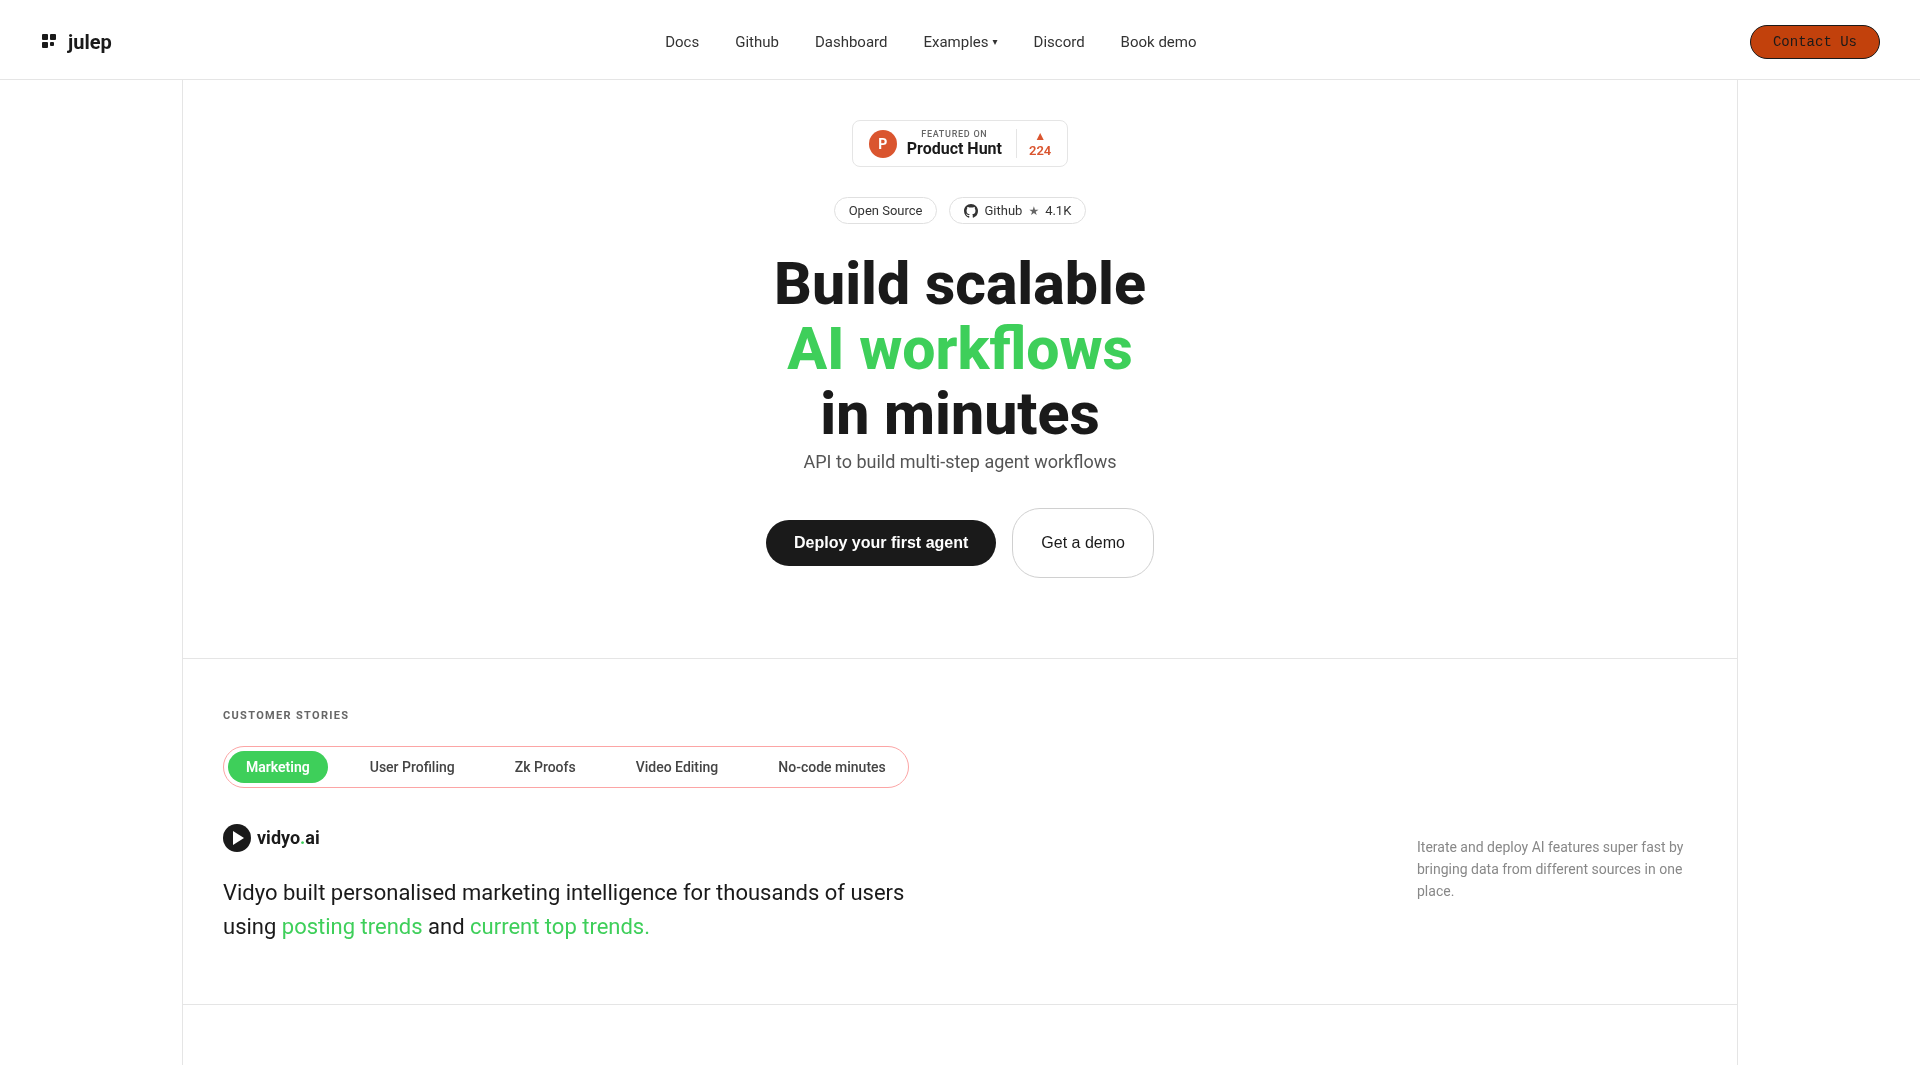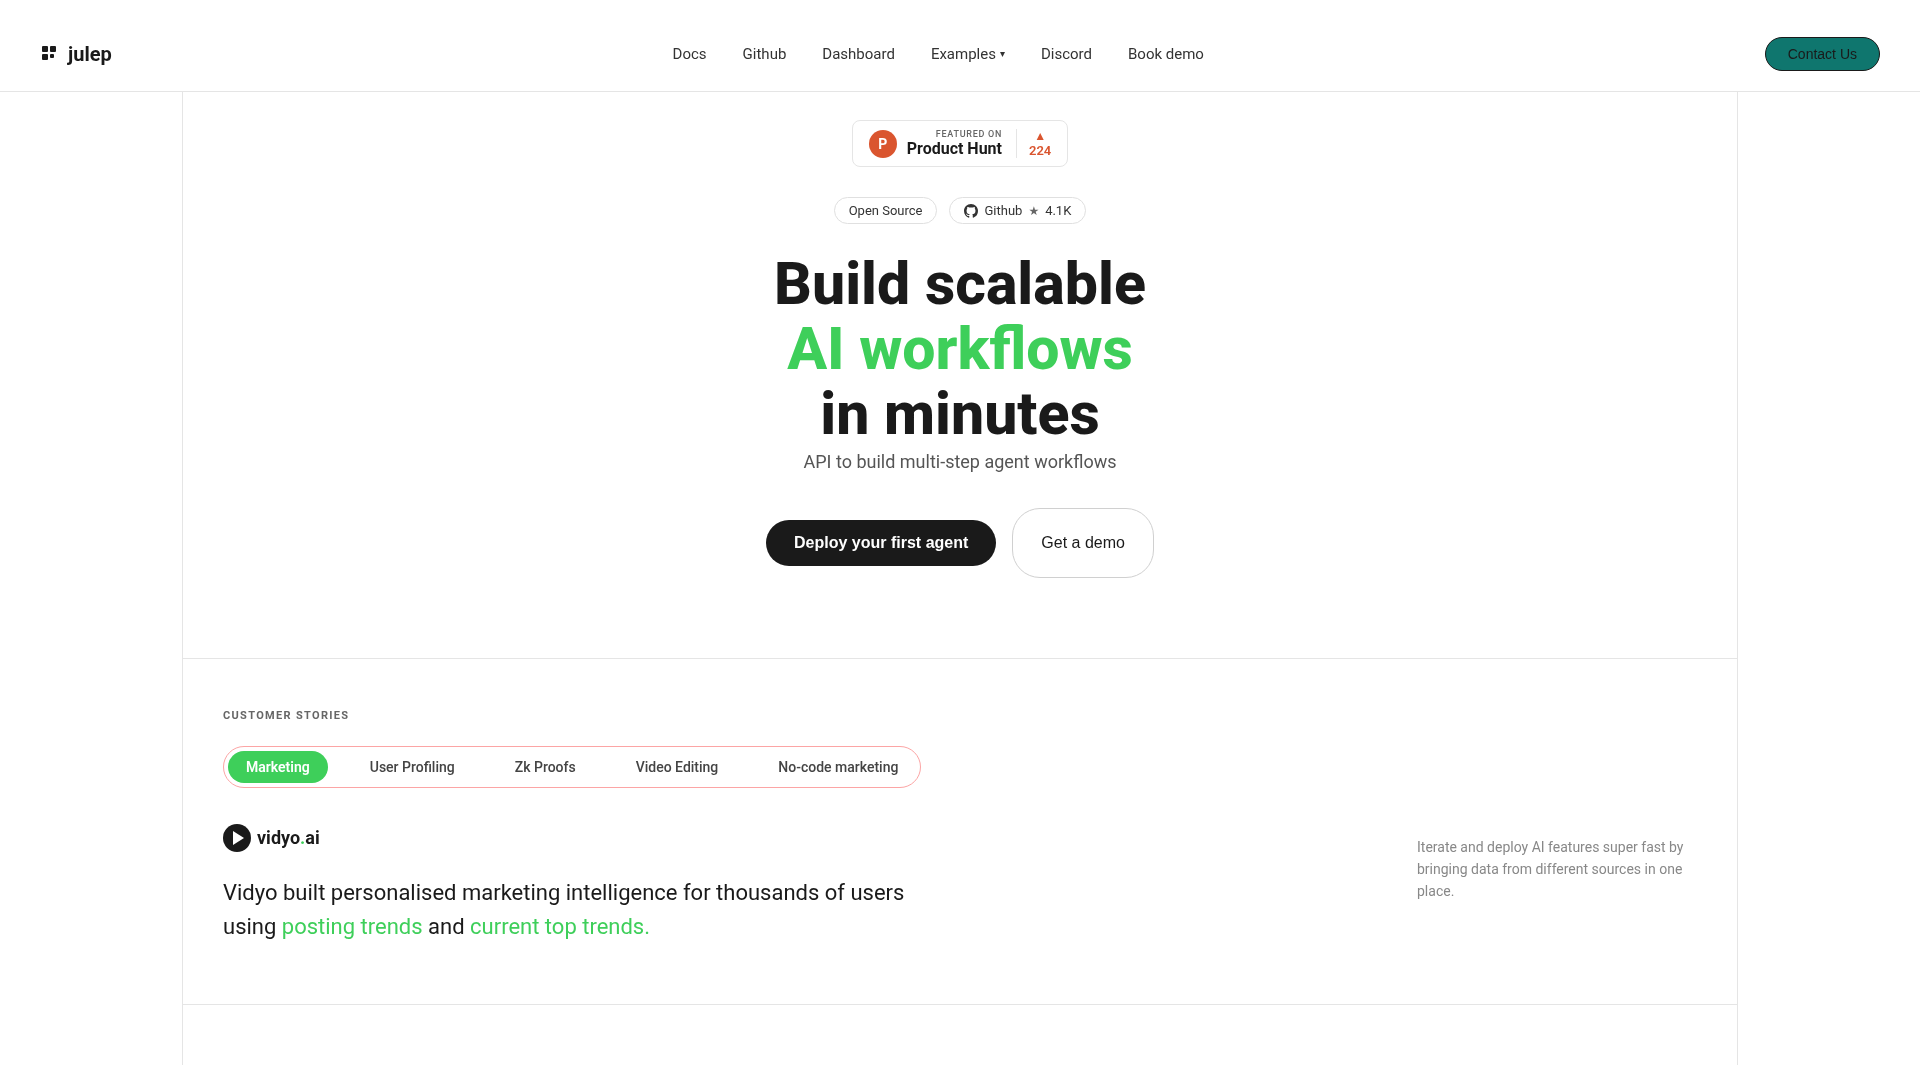--- a/index.html
+++ b/index.html
@@ -7,21 +7,21 @@
       font-family: -apple-system, BlinkMacSystemFont, 'Segoe UI', Roboto, sans-serif;
       background: #fff;
       color: #1a1a1a;
       width: 1920px;
       min-height: 1080px;
     }
 
     
     nav {
       position: fixed;
-      top: 16px;
+      top: 4px;
       left: 0;
       right: 0;
       height: 76px;
       background: #fff;
       border-bottom: 1px solid #e5e5e5;
       display: flex;
       align-items: center;
       justify-content: space-between;
       padding: 0 40px;
       z-index: 100;
@@ -58,22 +58,23 @@
     .chevron-down {
       font-size: 10px;
     }
     .contact-btn {
       border: 1.5px solid #1a1a1a;
       border-radius: 24px;
       padding: 8px 22px;
       font-size: 14px;
       font-weight: 500;
       cursor: pointer;
-      background: #0f766e;
-      color: #1a1a1a;
+      background: #c2410c;
+      color: #1a1a1a;
+      font-family: Liberation Mono, monospace;
     }
 
     
     .main-wrapper {
       padding-top: 60px;
     }
 
     
     .hero {
       border-left: 1px solid #e5e5e5;
@@ -105,21 +106,21 @@
       display: flex;
       align-items: center;
       justify-content: center;
       color: #fff;
       font-weight: 700;
       font-size: 14px;
     }
     .ph-text {
       display: flex;
       flex-direction: column;
-      align-items: flex-end;
+      align-items: center;
     }
     .ph-featured {
       font-size: 9px;
       text-transform: uppercase;
       letter-spacing: 0.08em;
       color: #666;
       font-weight: 500;
     }
     .ph-name {
       font-size: 16px;
@@ -405,21 +406,21 @@
   <hr class="section-divider">
 
   <section class="customer-stories">
     <div class="section-label">CUSTOMER STORIES</div>
 
     <div class="tabs-row">
       <div class="tab-item active">Marketing</div>
       <div class="tab-item">User Profiling</div>
       <div class="tab-item">Zk Proofs</div>
       <div class="tab-item">Video Editing</div>
-      <div class="tab-item">No-code marketing</div>
+      <div class="tab-item">No-code minutes</div>
     </div>
 
     <div class="story-content">
       <div class="story-main">
 
         <div class="story-logo">
           <div class="vidyo-icon">
             <div class="play-triangle"></div>
           </div>
           <span class="vidyo-name">

